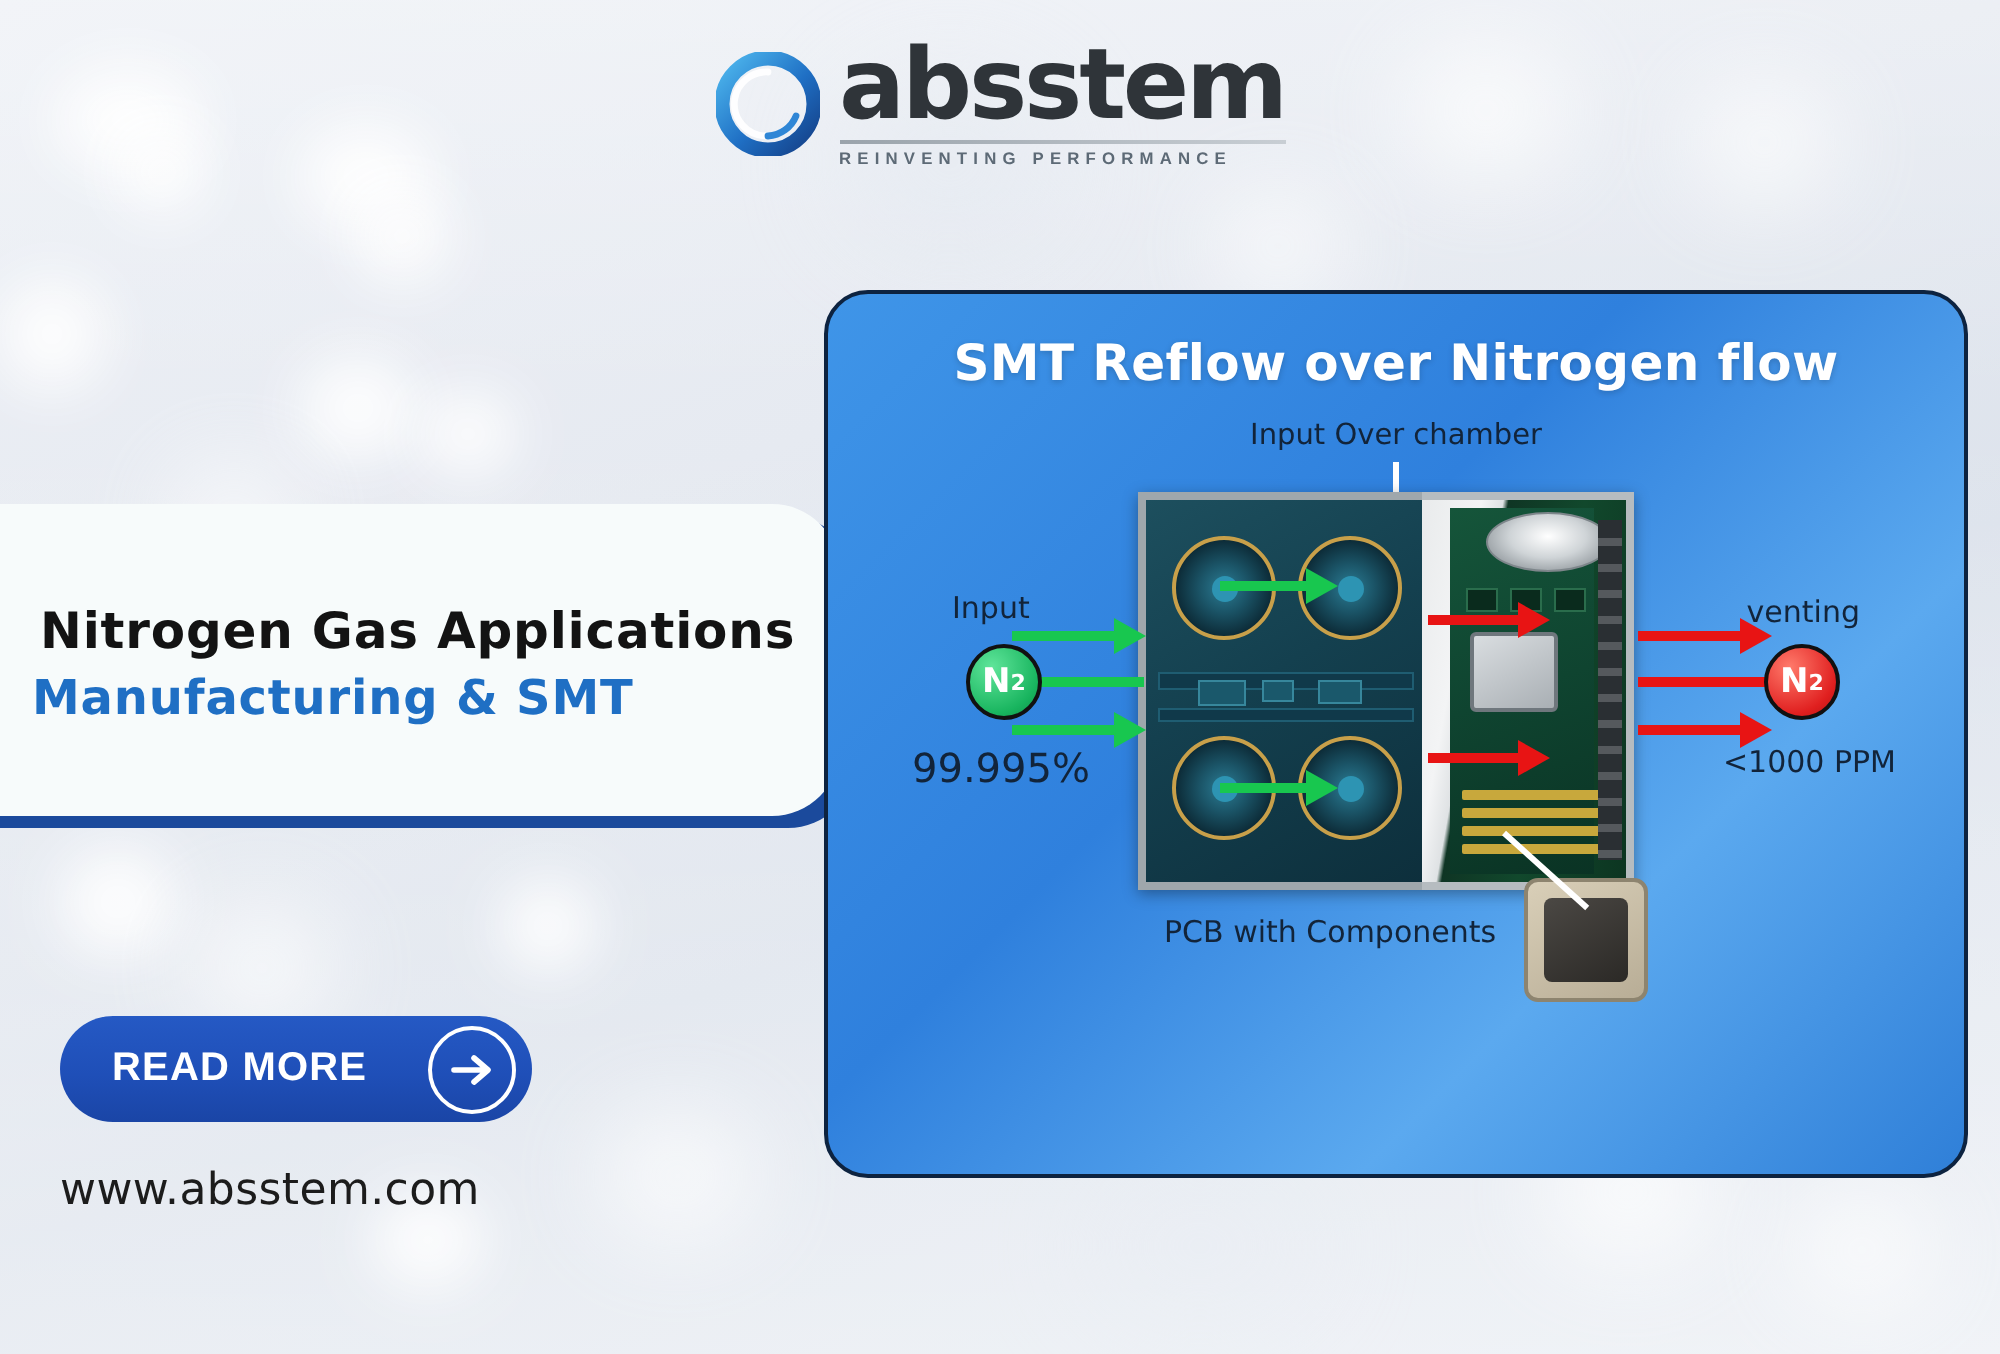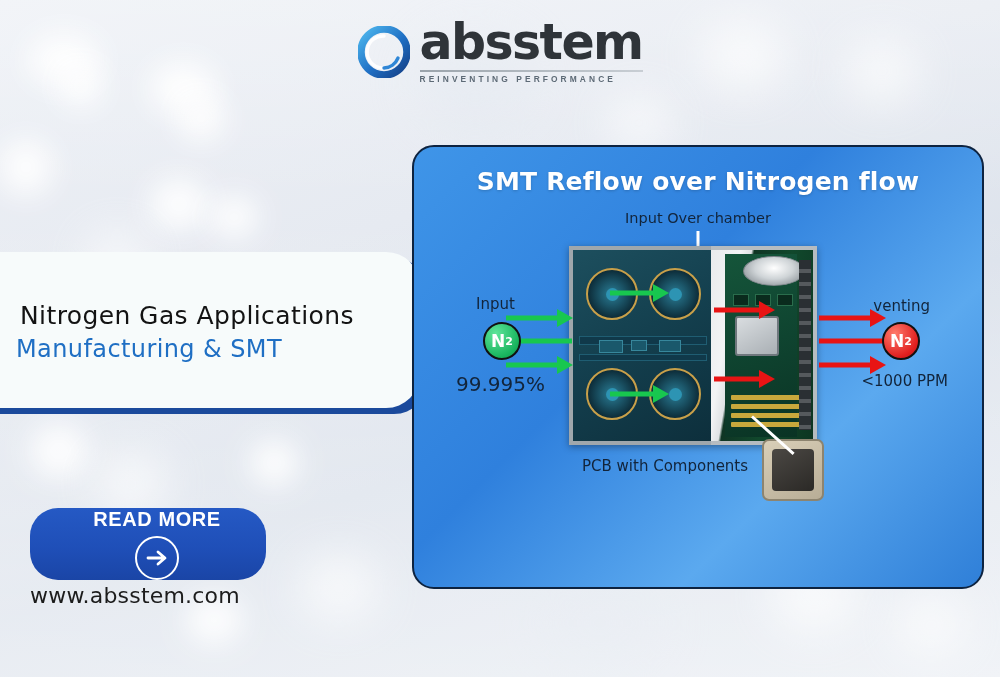--- a/index.html
+++ b/index.html
@@ -86,41 +86,40 @@
     background: #f7fbfb;
     z-index: 4;
     padding: 20px 26px 16px 36px;
     display: flex;
     flex-direction: column;
     justify-content: center;
     gap: 2px;
   }
   .title-line {
     font-family: "DejaVu Sans", sans-serif;
-    font-weight: 400;
+    font-weight: 700;
     letter-spacing: .4px;
     white-space: nowrap;
   }
   #title-l1 { font-size: 25px; color: #131313; line-height: 1.32; padding-left: 4px; }
   #title-l2, #title-l3 { font-size: 24px; color: #1f6fc4; line-height: 1.3; }
 
   
   #read-more {
     position: absolute;
     left: 30px; top: 508px;
-    width: 236px; height: 72px;
+    width: 236px; height: 53px;
     border-radius: 28px;
     background: linear-gradient(180deg,#2559c4 0%,#1f4fb8 55%,#1a45a6 100%);
     display: flex;
     align-items: center;
     justify-content: space-between;
     padding: 0 8px 0 26px;
     z-index: 5;
     cursor: pointer;
-    flex-direction: column;
   }
   #read-more-label {
     color: #fff;
     font-size: 20px;
     font-weight: 700;
     letter-spacing: .6px;
     font-family: "Liberation Sans", sans-serif;
   }
   #read-more-arrow {
     width: 44px; height: 44px;

